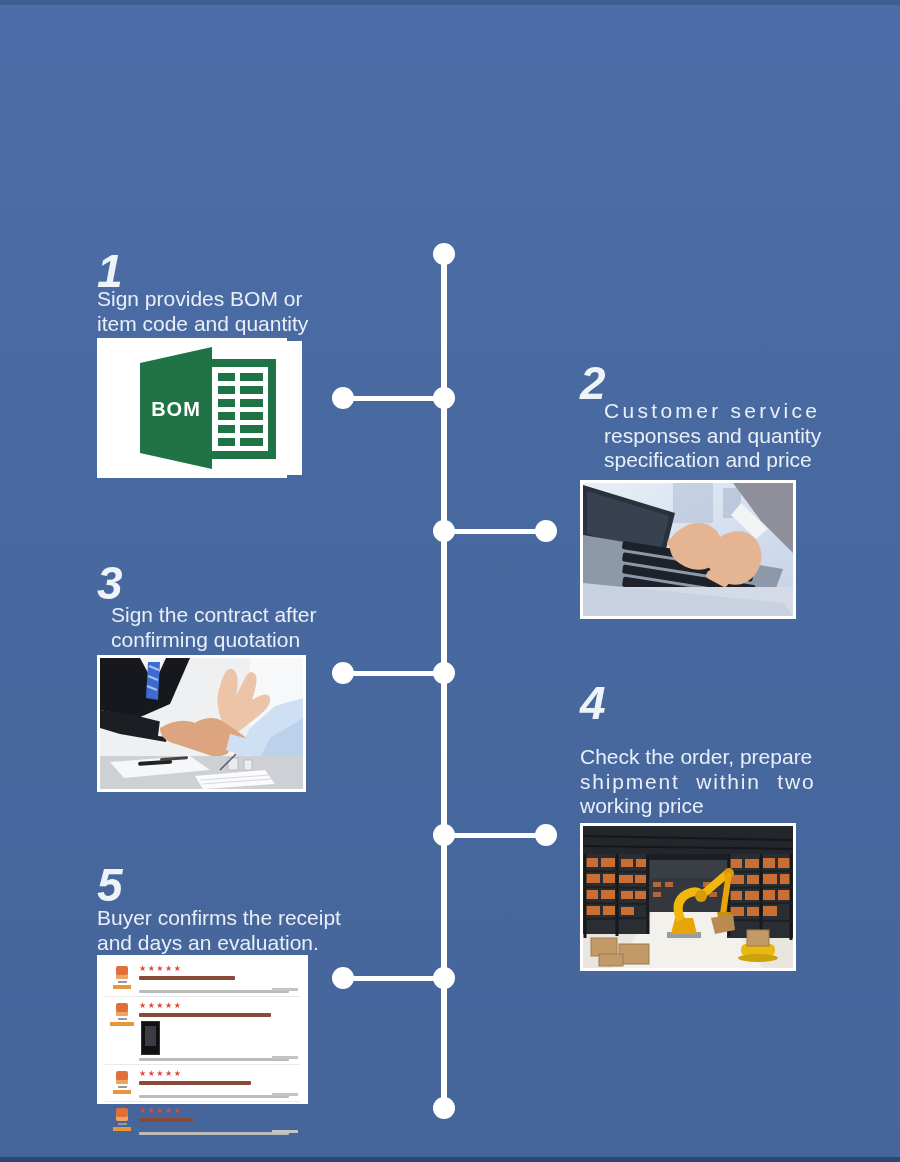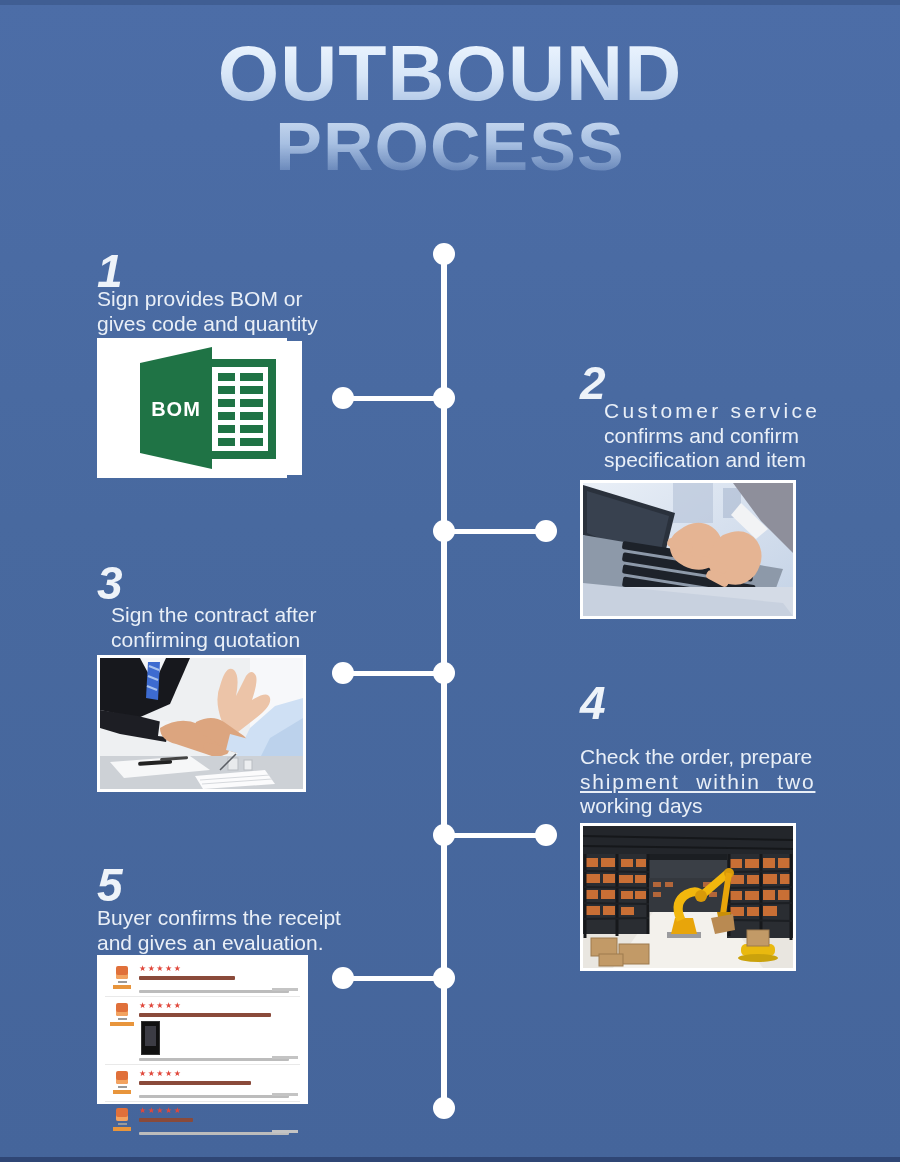--- a/index.html
+++ b/index.html
@@ -25,21 +25,21 @@
   .tl-vline{position:absolute;left:441px;top:254px;width:6px;height:854px;background:#fff;}
   .tl-node{position:absolute;width:22px;height:22px;border-radius:50%;background:#fff;}
   .tl-hline{position:absolute;height:5px;background:#fff;}
 
   
   .step-number{position:absolute;color:#eef3f9;font-size:46px;font-weight:700;font-style:italic;line-height:1;}
   .step-text{position:absolute;color:#e9eff7;font-size:21px;line-height:24.5px;}
   .step-text .ln{display:block;white-space:nowrap;}
   .ln.ls-wide{letter-spacing:3.3px;}
   .ln.ws-mid{word-spacing:6px;}
-  .ln.ls-mid{letter-spacing:1.8px;word-spacing:9px;text-decoration:underline;}
+  .ln.ls-mid{letter-spacing:1.8px;word-spacing:9px;}
   .photo-card{position:absolute;background:#fff;border:3px solid #fff;box-sizing:border-box;}
   .photo-card svg{display:block;}
 
   
   .reviews-panel{position:absolute;background:#fff;box-sizing:border-box;padding:5px 8px 4px 8px;}
   .review-row{position:relative;display:flex;border-bottom:1px solid #e9e9e9;padding:4px 0 3px 0;}
   .review-row:last-child{border-bottom:none;}
   .rv-left{width:34px;flex:0 0 34px;display:flex;flex-direction:column;align-items:center;gap:2px;padding-top:2px;}
   .rv-badge{width:12px;height:13px;background:#e0703a;border-radius:2px;box-shadow:inset 0 -4px 0 #f2a360;}
   .rv-tinybar{width:9px;height:2px;background:#9a9a9a;}
@@ -52,24 +52,20 @@
   .rv-phone{width:17px;height:32px;background:#111;border:1px solid #333;margin:4px 0 2px 2px;}
   .rv-phone .scr{width:11px;height:20px;background:#3c3c44;margin:4px auto 0 auto;}
 </style>
 </head>
 <body>
 
 <div class="page">
   <div class="edge-strip top"></div>
   <div class="edge-strip bottom"></div>
 
-  <div class="title-wrap">
-    <div class="title-line l1">OUTBOUND</div>
-    <div class="title-line l2">PROCESS</div>
-  </div>
 
   <div class="tl-vline"></div>
   <div class="tl-node" style="left:433px;top:243px;"></div>
   <div class="tl-node" style="left:433px;top:1097px;"></div>
 
   <div class="tl-hline" style="left:343px;top:396px;width:101px;"></div>
   <div class="tl-node" style="left:332px;top:387px;"></div>
   <div class="tl-node" style="left:433px;top:387px;"></div>
 
   <div class="tl-hline" style="left:444px;top:529px;width:102px;"></div>
@@ -84,21 +80,21 @@
   <div class="tl-node" style="left:535px;top:824px;"></div>
   <div class="tl-node" style="left:433px;top:824px;"></div>
 
   <div class="tl-hline" style="left:343px;top:976px;width:101px;"></div>
   <div class="tl-node" style="left:332px;top:967px;"></div>
   <div class="tl-node" style="left:433px;top:967px;"></div>
 
   <div class="step-number" style="left:97px;top:248px;">1</div>
   <div class="step-text" style="left:97px;top:287px;width:240px;">
     <span class="ln">Sign provides BOM or</span>
-    <span class="ln">gives code and quantity</span>
+    <span class="ln">item code and quantity</span>
   </div>
   <div class="photo-card" style="left:97px;top:338px;width:190px;height:140px;">
     <svg width="202" height="134" viewBox="0 0 202 134">
       <rect x="0" y="0" width="202" height="134" fill="#ffffff"></rect>
 
       <g>
         <rect x="108" y="22" width="64" height="92" fill="#ffffff" stroke="#1f7345" stroke-width="8"></rect>
         <g fill="#1f7345">
           <rect x="118" y="32" width="17" height="8"></rect>
             <rect x="140" y="32" width="23" height="8"></rect>
@@ -116,22 +112,22 @@
       </g>
 
       <polygon points="40,22 112,6 112,128 40,112" fill="#1f7345"></polygon>
       <text x="76" y="75" text-anchor="middle" font-family="Liberation Sans, sans-serif" font-size="20" font-weight="bold" fill="#ffffff" letter-spacing="1">BOM</text>
     </svg>
   </div>
 
   <div class="step-number" style="left:580px;top:360px;">2</div>
   <div class="step-text" style="left:580px;top:399px;width:215px;margin-left:24px;">
     <span class="ln ls-wide">Customer service</span>
-    <span class="ln">confirms and confirm</span>
-    <span class="ln">specification and item</span>
+    <span class="ln">responses and quantity</span>
+    <span class="ln">specification and price</span>
   </div>
   <div class="photo-card" style="left:580px;top:480px;width:216px;height:139px;">
     <svg width="210" height="133" viewBox="0 0 210 133">
       <defs>
         <linearGradient id="bgL" x1="0" y1="0" x2="1" y2="1">
           <stop offset="0" stop-color="#e9eff7"></stop>
             <stop offset="0.5" stop-color="#d6e0ee"></stop>
             <stop offset="1" stop-color="#c3d2e6"></stop>
         </linearGradient>
       </defs>
@@ -214,21 +210,21 @@
       <rect x="128" y="100" width="10" height="12" fill="#e8eaec" stroke="#b9bdc2" stroke-width="1"></rect>
       <rect x="144" y="102" width="8" height="10" fill="#eceef0" stroke="#b9bdc2" stroke-width="1"></rect>
       <line x1="120" y1="112" x2="136" y2="96" stroke="#5a5e64" stroke-width="1.5"></line>
     </svg>
   </div>
 
   <div class="step-number" style="left:580px;top:680px;">4</div>
   <div class="step-text" style="left:580px;top:745px;width:222px;">
     <span class="ln">Check the order, prepare</span>
     <span class="ln ls-mid">shipment within two</span>
-    <span class="ln">working days</span>
+    <span class="ln">working price</span>
   </div>
   <div class="photo-card" style="left:580px;top:823px;width:216px;height:148px;">
     <svg width="210" height="142" viewBox="0 0 210 142">
       <rect width="210" height="142" fill="#3a3f46"></rect>
 
       <rect x="0" y="0" width="210" height="30" fill="#23262b"></rect>
       <line x1="0" y1="10" x2="210" y2="14" stroke="#15171a" stroke-width="2"></line>
       <line x1="0" y1="20" x2="210" y2="23" stroke="#15171a" stroke-width="2"></line>
       <rect x="60" y="28" width="90" height="6" fill="#1b1e22"></rect>
 
@@ -331,21 +327,21 @@
         <rect x="158" y="118" width="34" height="12" rx="5" fill="#e9b90f"></rect>
         <rect x="164" y="104" width="22" height="16" fill="#c29a67" stroke="#9d7b4e" stroke-width="1"></rect>
         <ellipse cx="175" cy="132" rx="20" ry="4" fill="#caa20c"></ellipse>
       </g>
     </svg>
   </div>
 
   <div class="step-number" style="left:97px;top:862px;">5</div>
   <div class="step-text" style="left:97px;top:906px;width:260px;">
     <span class="ln">Buyer confirms the receipt</span>
-    <span class="ln">and gives an evaluation.</span>
+    <span class="ln">and days an evaluation.</span>
   </div>
   <div class="reviews-panel" style="left:97px;top:955px;width:211px;height:149px;">
     <div class="review-row">
       <div class="rv-left">
         <div class="rv-badge"></div>
         <div class="rv-tinybar"></div>
         <div class="rv-orangebar"></div>
       </div>
       <div class="rv-main">
         <span class="rv-stars">★★★★★</span>

